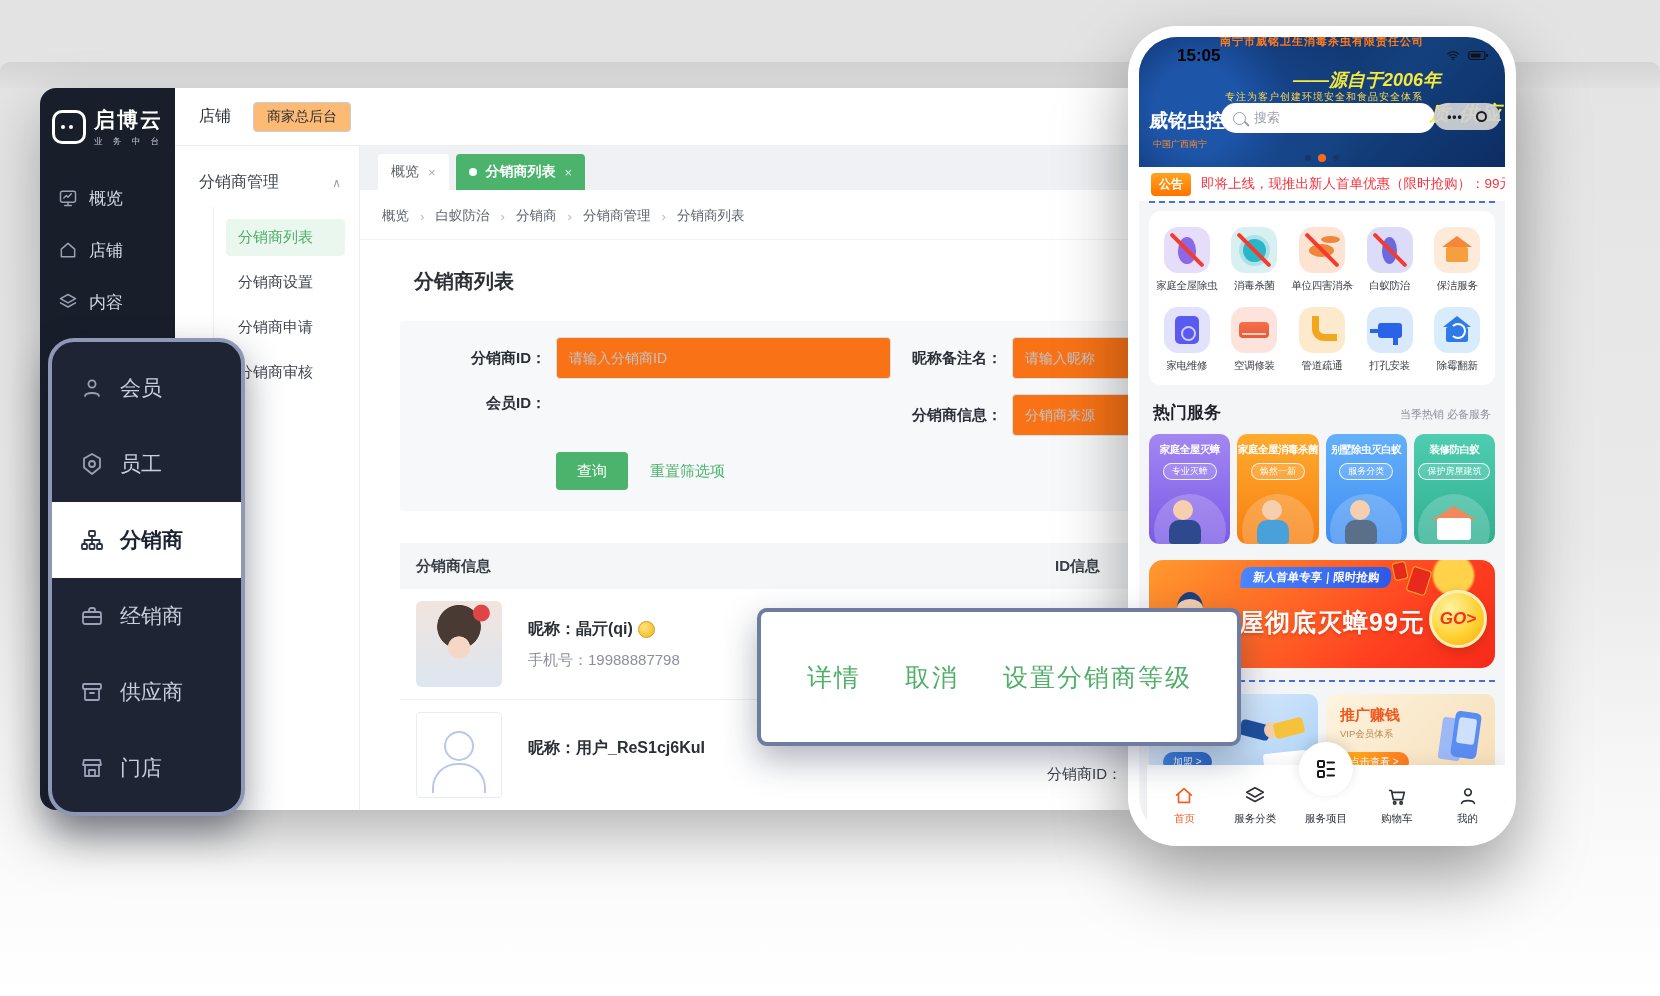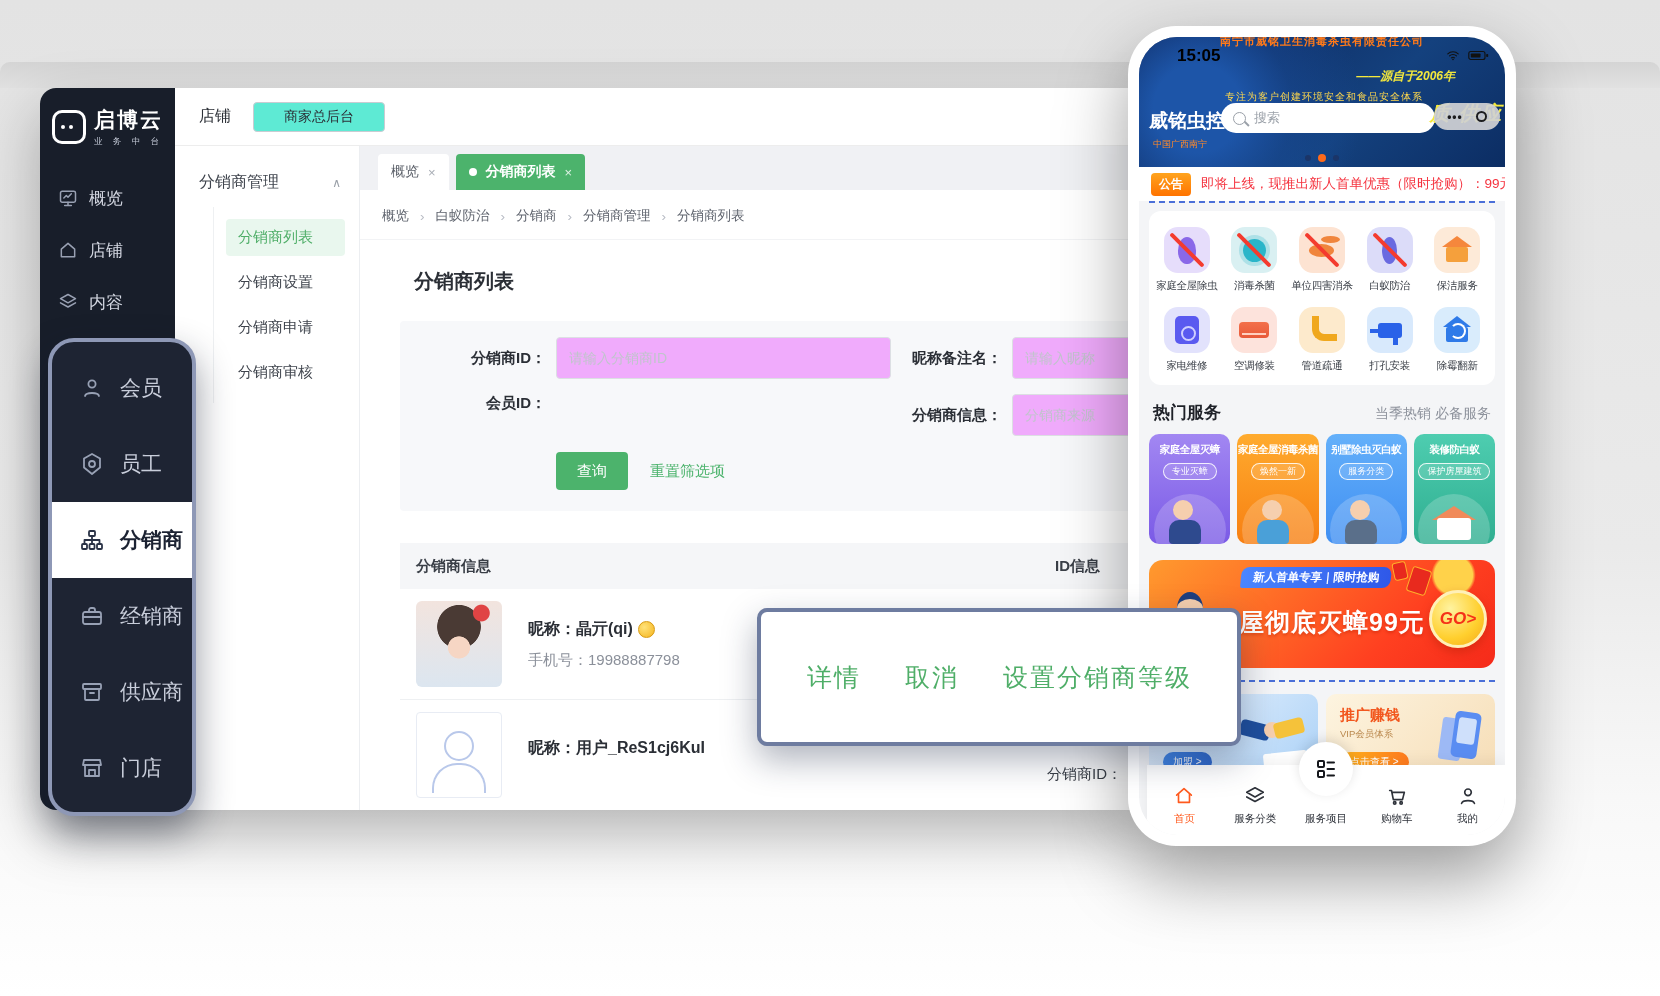--- a/index.html
+++ b/index.html
@@ -18,21 +18,21 @@
 .logo .mark{width:34px;height:34px;border:3px solid #fff;border-radius:10px;position:relative;flex:0 0 auto}
 .logo .mark::before{content:"";position:absolute;left:6px;top:12px;width:4px;height:4px;border-radius:50%;background:#fff;box-shadow:8px 0 0 #fff}
 .logo .tx b{display:block;color:#fff;font-size:21px;letter-spacing:2px}
 .logo .tx s{display:block;text-decoration:none;color:#c3c9d6;font-size:8.5px;letter-spacing:4px;margin-top:2px}
 .snav{margin-top:22px}
 .snav .it{display:flex;align-items:center;gap:11px;padding-left:18px;height:52px;color:#d4d8e2;font-size:17px;cursor:pointer}
 .snav .it .ic{width:20px;height:20px;color:#99a1b3}
 .hdr{position:absolute;left:135px;top:0;right:0;height:58px;background:#fff;border-bottom:1px solid #ededed;
   display:flex;align-items:center;gap:22px;padding-left:24px}
 .hdr .lbl{font-size:16px;color:#2b2f36}
-.hdr .btn{border:1px solid #c9ccd2;border-radius:4px;padding:5px 30px;font-size:14px;color:#2b2f36;background:#5eead4;cursor:pointer}
+.hdr .btn{border:1px solid #c9ccd2;border-radius:4px;padding:5px 13px;font-size:14px;color:#2b2f36;background:#fdba74;cursor:pointer}
 .sub{position:absolute;left:135px;top:58px;width:185px;bottom:0;background:#fff;border-right:1px solid #eceef1}
 .sub .ttl{display:flex;align-items:center;justify-content:space-between;padding:26px 18px 14px 24px;font-size:16px;color:#3f444d}
 .sub .caret{color:#9aa0a8;font-size:12px}
 .sub ul{list-style:none;margin-left:38px;border-left:1px solid #eef0f2;padding:4px 0}
 .sub li{margin:8px 14px 8px 12px;font-size:15px;color:#3f444d;padding:9px 12px;border-radius:4px;cursor:pointer}
 .sub li.act{background:#e9f7ee;color:#4fae68}
 .main{position:absolute;left:320px;top:58px;right:0;bottom:0;background:#fff}
 .tabs{height:44px;background:#f0f1f4;display:flex;align-items:flex-end;padding-left:18px;gap:7px}
 .tab{height:36px;display:flex;align-items:center;gap:9px;padding:0 13px;background:#fff;border-radius:4px 4px 0 0;font-size:14px;color:#5a5f68;cursor:pointer}
 .tab .x{color:#a8adb5;font-size:13px}
@@ -40,21 +40,21 @@
 .tab.act .x{color:#dff2e5;font-weight:400}
 .tab .dot{width:8px;height:8px;border-radius:50%;background:#fff}
 .crumbs{display:flex;align-items:center;gap:11px;padding:17px 0 14px 22px;font-size:13.5px;color:#5f646e;border-bottom:1px solid #f2f3f5}
 .crumbs .sep{color:#b8bcc4}
 .ptitle{padding:28px 0 0 54px;font-size:20px;font-weight:700;color:#2b2f36}
 .fpanel{position:relative;margin:26px 0 0 40px;width:732px;height:190px;background:#f7f8fa;border-radius:4px}
 .fg{position:absolute;display:flex;align-items:center}
 .fg .lab{font-size:15px;font-weight:700;color:#2b2f36;white-space:nowrap;margin-right:10px;text-align:right}
 .fg.c1 .lab{width:86px}
 .fg.c2 .lab{width:104px}
-.fg input{height:42px;border:1px solid #dcdfe3;border-radius:4px;background:#f0abfc;font-size:14px;color:#333;padding:0 12px;outline:none;font-family:inherit}
+.fg input{height:42px;border:1px solid #dcdfe3;border-radius:4px;background:#f97316;font-size:14px;color:#333;padding:0 12px;outline:none;font-family:inherit}
 .fg input::placeholder{color:#c0c4cc}
 .f1{left:60px;top:16px}.f2{left:498px;top:16px}.f3{left:60px;top:73px}.f4{left:498px;top:73px}
 .fbtns{position:absolute;left:156px;top:131px;display:flex;align-items:center;gap:22px}
 .qbtn{width:72px;height:38px;background:#4cb36c;border:none;border-radius:4px;color:#fff;font-size:15px;cursor:pointer;font-family:inherit}
 .rlink{color:#4cb36c;font-size:15px;text-decoration:none;cursor:pointer}
 .tblhead{position:relative;margin:32px 0 0 40px;width:732px;height:46px;background:#f5f6f8;display:flex;align-items:center;font-size:15px;font-weight:700;color:#3a3f47}
 .tblhead .c1{padding-left:16px}
 .tblhead .c2{position:absolute;left:655px}
 .trow{position:relative;margin-left:40px;width:732px;display:flex;align-items:center;padding:12px 0;border-bottom:1px solid #eef0f2}
 .av{width:86px;height:86px;border-radius:6px;margin-left:16px;flex:0 0 auto}
@@ -71,21 +71,21 @@
 .coin{display:inline-block;width:17px;height:17px;border-radius:50%;margin-left:5px;
   background:radial-gradient(circle at 35% 35%,#ffe27a,#f5b51e);border:1px solid #d89a12}
 .rinfo .l2{margin-top:11px;color:#8b909a;font-size:15px}
 .rid{position:absolute;left:647px;font-size:15px;color:#3a3f47}
 .rid .a{margin-bottom:16px}
 .row2{border-bottom:none;align-items:flex-start}
 .row2 .rinfo{margin-top:26px}
 .row2 .rid{top:30px}
 
 
-.mpanel{position:absolute;left:48px;top:338px;width:148px;height:478px;background:#1e2433;
+.mpanel{position:absolute;left:48px;top:338px;width:197px;height:478px;background:#1e2433;
   border:4px solid #8e98b6;border-radius:26px;box-shadow:0 16px 36px rgba(20,26,44,.45);
   z-index:20;padding-top:8px;overflow:hidden}
 .mi{height:76px;display:flex;align-items:center;gap:16px;padding-left:28px;color:#c9cedb;font-size:21px;cursor:pointer}
 .mi .ic{width:24px;height:24px;color:#98a1b5}
 .mi.act{background:#fff;color:#1b2232;font-weight:700}
 .mi.act .ic{color:#2a3246}
 
 
 .popup{position:absolute;left:757px;top:608px;width:484px;height:138px;background:#fff;
   border:4px solid #6e7ca0;border-radius:10px;box-shadow:0 14px 34px rgba(30,40,70,.35);
@@ -95,21 +95,21 @@
 
 .phone{position:absolute;left:1128px;top:26px;width:388px;height:820px;background:#fff;
   border-radius:48px;box-shadow:0 30px 70px rgba(0,0,0,.38);z-index:30;padding:11px}
 .screen{width:100%;height:100%;border-radius:38px;overflow:hidden;background:#f4f5f7;position:relative}
 .phead{position:relative;height:130px;
   background:radial-gradient(circle at 16% 55%,#1d55a8 0 14%,rgba(29,85,168,.35) 30%,transparent 52%),
   linear-gradient(135deg,#0c2357,#14417e 60%,#0c2d63)}
 .company{position:absolute;top:-3px;left:0;right:0;text-align:center;color:#ff7a1a;font-size:11px;font-weight:700;letter-spacing:1px;white-space:nowrap}
 .ptime{position:absolute;left:38px;top:9px;color:#000;font-size:17px;font-weight:700}
 .stat{position:absolute;right:16px;top:11px;display:flex;align-items:center;gap:7px;color:#111}
-.since{position:absolute;right:50px;top:31px;color:#f5e93c;font-size:12px;font-weight:700;font-style:italic}
+.since{position:absolute;right:64px;top:31px;color:#f5e93c;font-size:18px;font-weight:700;font-style:italic}
 .slogan{position:absolute;left:86px;top:53px;color:#ffd84d;font-size:10px;letter-spacing:1px;white-space:nowrap}
 .pbrand{position:absolute;left:10px;top:71px;color:#fff;font-size:19px;font-weight:700}
 .ploc{position:absolute;left:14px;top:101px;color:#ff8a2a;font-size:9px}
 .psearch{position:absolute;left:82px;top:66px;width:214px;height:30px;background:#fff;border-radius:15px;
   display:flex;align-items:center;gap:8px;padding-left:12px;color:#9aa0a8;font-size:13px;cursor:text}
 .mag{width:13px;height:13px;border:1.5px solid #9aa0a8;border-radius:50%;position:relative;flex:0 0 auto}
 .mag::after{content:"";position:absolute;width:6px;height:1.5px;background:#9aa0a8;transform:rotate(45deg);right:-5px;bottom:-1px}
 .ytxt{position:absolute;right:2px;top:63px;color:#f5e93c;font-size:20px;font-weight:700;font-style:italic;letter-spacing:2px}
 .capsule{position:absolute;right:5px;top:66px;width:66px;height:27px;background:rgba(208,209,212,.93);
   border-radius:14px;display:flex;align-items:center;justify-content:space-evenly;cursor:pointer}
@@ -140,21 +140,21 @@
 .t7 .g::after{content:"";position:absolute;left:3px;bottom:3px;right:3px;height:2px;background:#ffd0c0}
 .t8{background:#fdeacc}.t8 .g{width:25px;height:25px;border:7px solid #f0a81e;border-right:none;border-top:none;border-radius:0 0 0 12px;margin:-4px 0 0 6px}
 .t9{background:#d8e9fc}.t9 .g{width:24px;height:15px;background:#2a62e8;border-radius:3px;position:relative}
 .t9 .g::before{content:"";position:absolute;left:-8px;top:6px;width:8px;height:4px;background:#2a62e8}
 .t9 .g::after{content:"";position:absolute;right:4px;top:13px;width:5px;height:9px;background:#2a62e8}
 .t10{background:#d9ecfc}.t10 .g{width:22px;height:15px;background:#2f7ae8;border-radius:2px;position:relative;margin-top:8px}
 .t10 .g::before{content:"";position:absolute;left:-3px;top:-11px;border-left:14px solid transparent;border-right:14px solid transparent;border-bottom:11px solid #2f7ae8}
 .t10 .g::after{content:"";position:absolute;left:4px;top:-4px;width:12px;height:12px;border:2px solid #fff;border-left-color:transparent;border-radius:50%}
 .hothead{display:flex;align-items:baseline;justify-content:space-between;margin:16px 14px 10px}
 .hothead b{font-size:17px;color:#1e2128;font-weight:800}
-.hothead span{font-size:14px;color:#8d929c}
+.hothead span{font-size:11px;color:#8d929c}
 .hcards{display:flex;gap:7px;margin:0 10px}
 .hc{flex:1;height:110px;border-radius:10px;position:relative;overflow:hidden;text-align:center;padding-top:9px;cursor:pointer}
 .hc b{font-size:10.5px;color:#fff;font-weight:700;display:block;white-space:nowrap;letter-spacing:-.5px}
 .hc i{display:inline-block;margin-top:6px;font-style:normal;font-size:9px;color:#fff;border:1px solid rgba(255,255,255,.85);border-radius:9px;padding:1px 8px;background:rgba(255,255,255,.14);white-space:nowrap}
 .hc .art{position:absolute;left:0;right:0;bottom:0;height:52px}
 .hc .art::before{content:"";position:absolute;left:50%;bottom:-22px;transform:translateX(-50%);width:72px;height:72px;border-radius:50%;background:rgba(255,255,255,.2)}
 .hc .art::after{content:"";position:absolute;left:30%;bottom:24px;width:20px;height:20px;border-radius:50%;background:#f6cfae}
 .hc .bd{position:absolute;left:24%;bottom:0;width:32px;height:24px;border-radius:10px 10px 4px 4px}
 .hc1{background:linear-gradient(180deg,#a287f2,#7a5ae6)}.hc1 .bd{background:#2e4a8e}
 .hc2{background:linear-gradient(180deg,#ffab2e,#f77f12)}.hc2 .bd{background:#4aa0d8}

